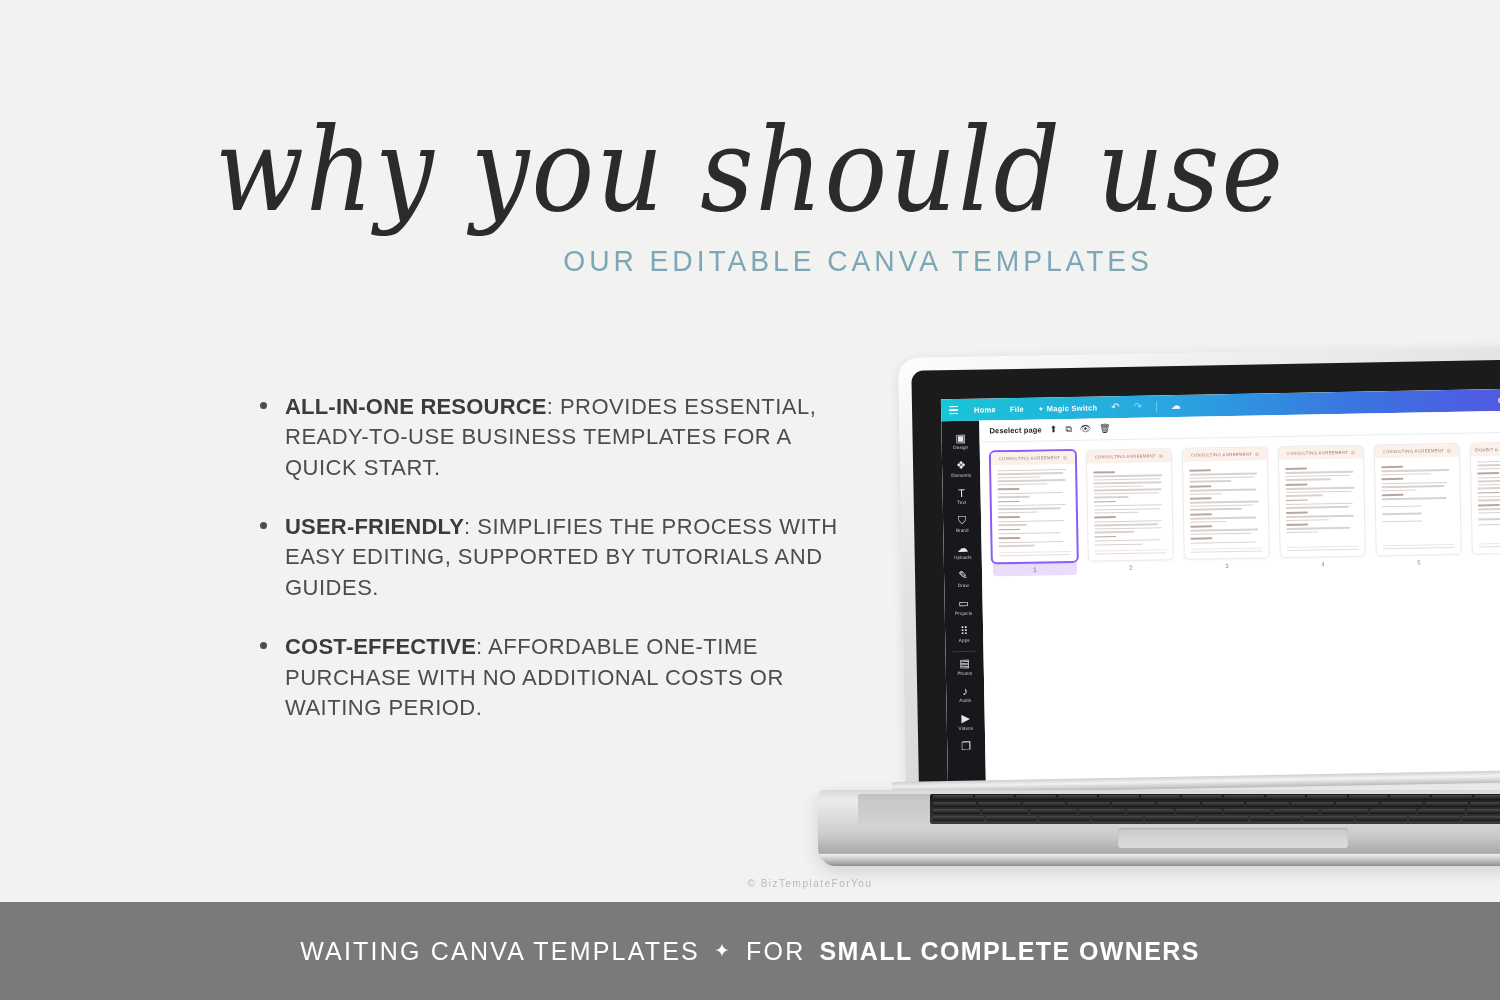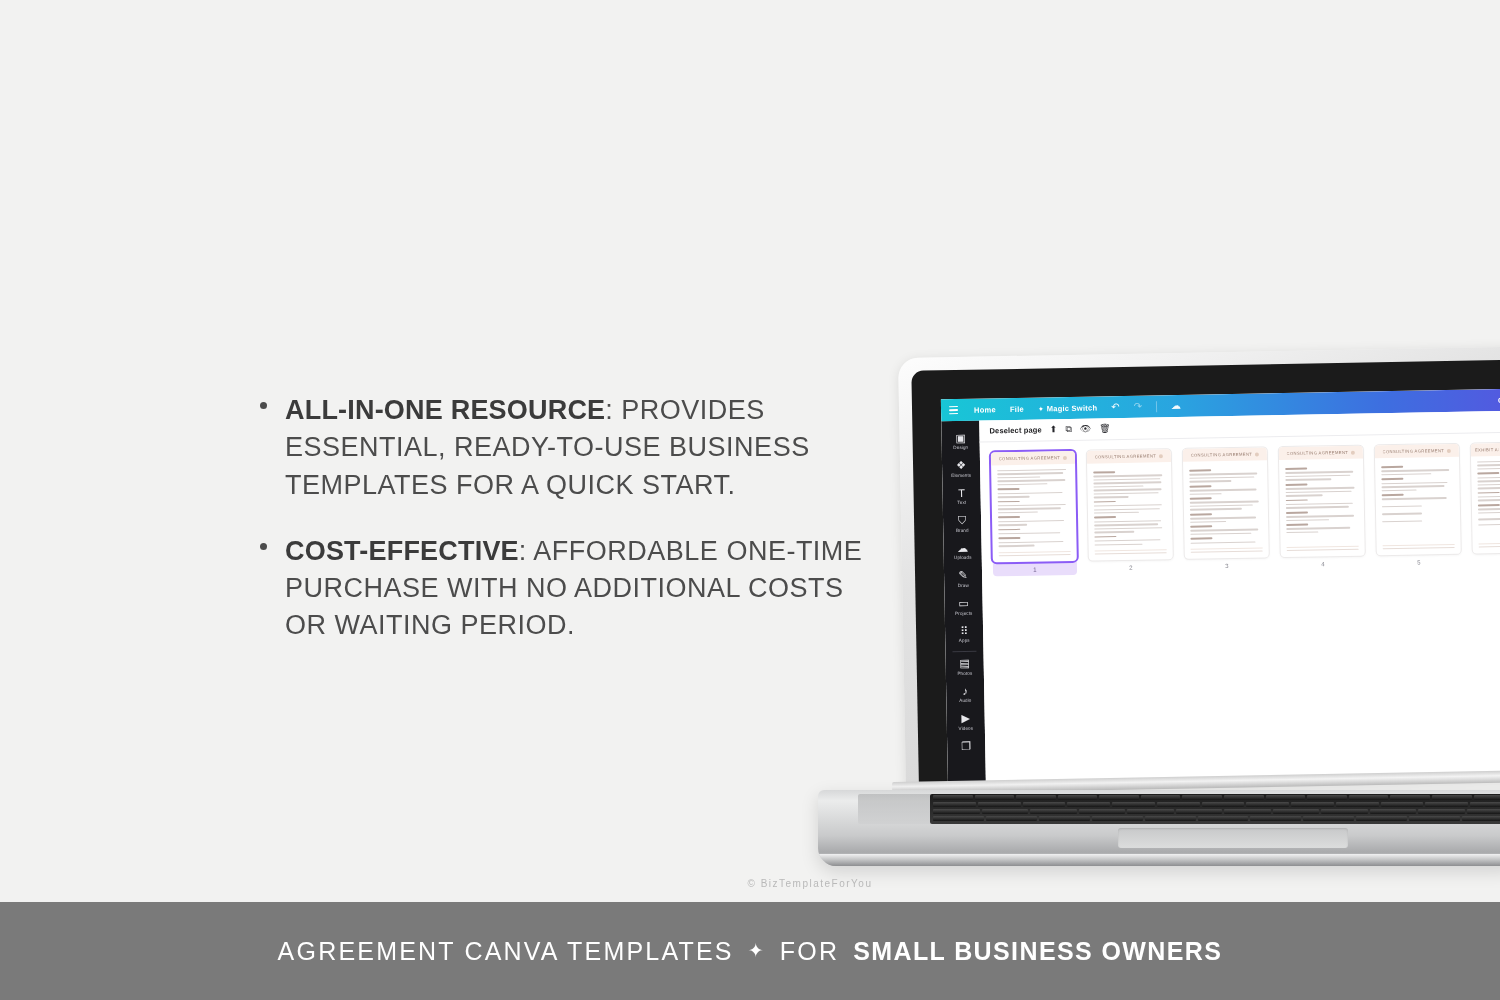--- a/index.html
+++ b/index.html
@@ -62,21 +62,21 @@
     position: absolute;
     left: 255px;
     top: 392px;
     width: 610px;
   }
 
   .bullet {
     position: relative;
     padding-left: 30px;
     margin-bottom: 29px;
-    font-size: 27px;
+    font-size: 22px;
     line-height: 1.38;
     letter-spacing: 0.5px;
     color: #4c4c4c;
     font-family: "Liberation Sans", sans-serif;
     text-transform: uppercase;
   }
 
   .bullet:last-child { margin-bottom: 0; }
 
   .bullet::before {
@@ -530,23 +530,28 @@
   }
 
   .footer-text .strong { font-weight: 700; letter-spacing: 1.4px; }
   .footer-star { font-size: 19px; line-height: 1; position: relative; top: -1px; }
 </style>
 </head>
 <body>
 
 <div class="page">
 
+  <div class="headline-wrap">
+    <div class="headline-script">why you should use</div>
+    <div class="headline-sub">OUR EDITABLE CANVA TEMPLATES</div>
+  </div>
 
   <div class="bullets">
     <div class="bullet"><b>ALL-IN-ONE RESOURCE</b><span>: PROVIDES ESSENTIAL, READY-TO-USE BUSINESS TEMPLATES FOR A QUICK START.</span></div>
+    <div class="bullet"><b>USER-FRIENDLY</b><span>: SIMPLIFIES THE PROCESS WITH EASY EDITING, SUPPORTED BY TUTORIALS AND GUIDES.</span></div>
     <div class="bullet"><b>COST-EFFECTIVE</b><span>: AFFORDABLE ONE-TIME PURCHASE WITH NO ADDITIONAL COSTS OR WAITING PERIOD.</span></div>
   </div>
 
   <div class="laptop">
 
     <div class="lid">
       <div class="bezel">
         <div class="screen">
 
           <div class="canva-topbar">
@@ -907,20 +912,20 @@
       <div class="trackpad"></div>
       <div class="base-lip"></div>
     </div>
 
   </div>
 
   <div class="watermark">© BizTemplateForYou</div>
 
   <div class="footer">
     <div class="footer-text">
-      <span>AGREEMENT CANVA TEMPLATES</span>
+      <span>WAITING CANVA TEMPLATES</span>
       <span class="footer-star">✦</span>
       <span>FOR</span>
-      <span class="strong">SMALL BUSINESS OWNERS</span>
+      <span class="strong">SMALL COMPLETE OWNERS</span>
     </div>
   </div>
 
 </div>
 
 </body></html>

